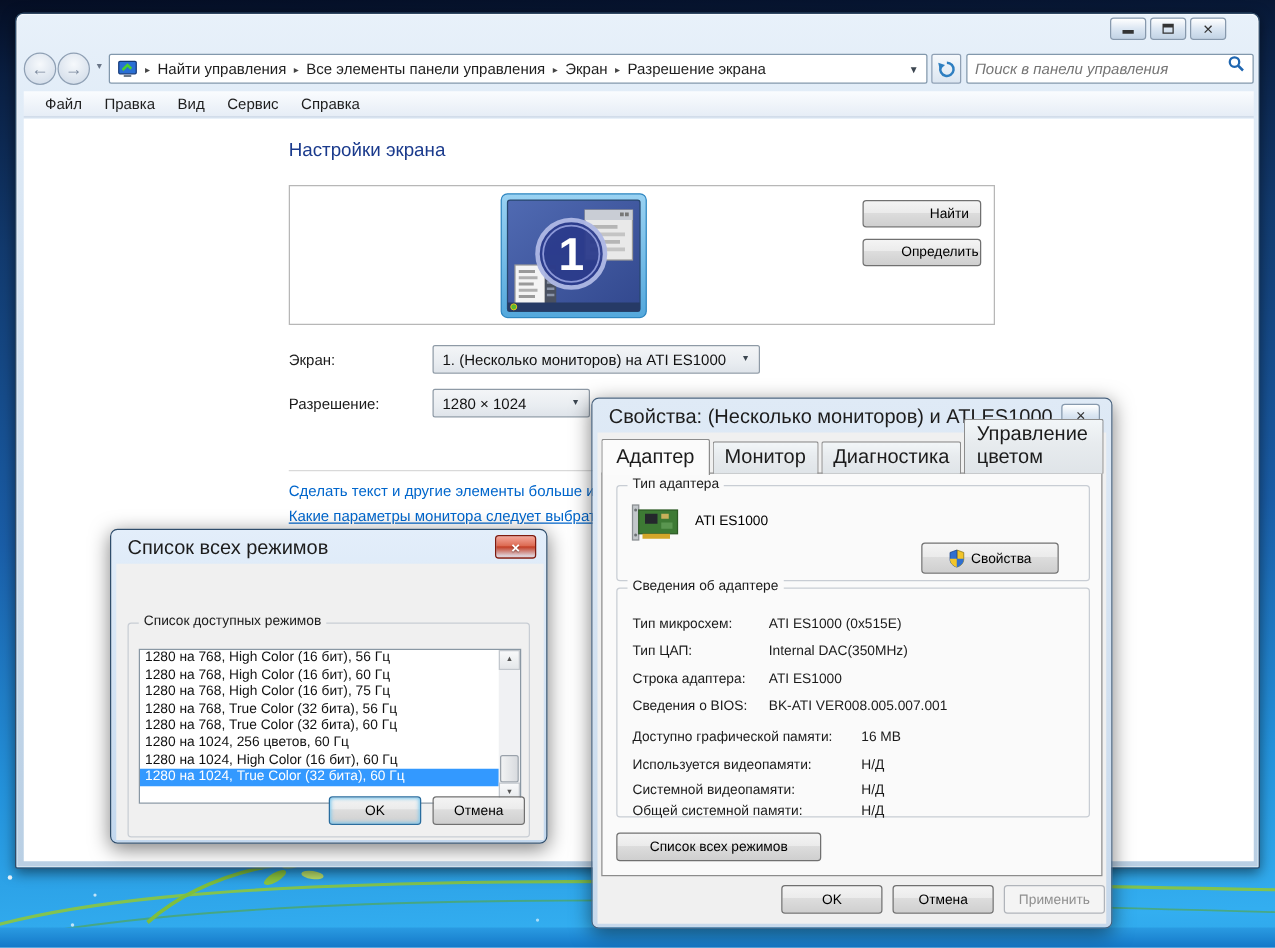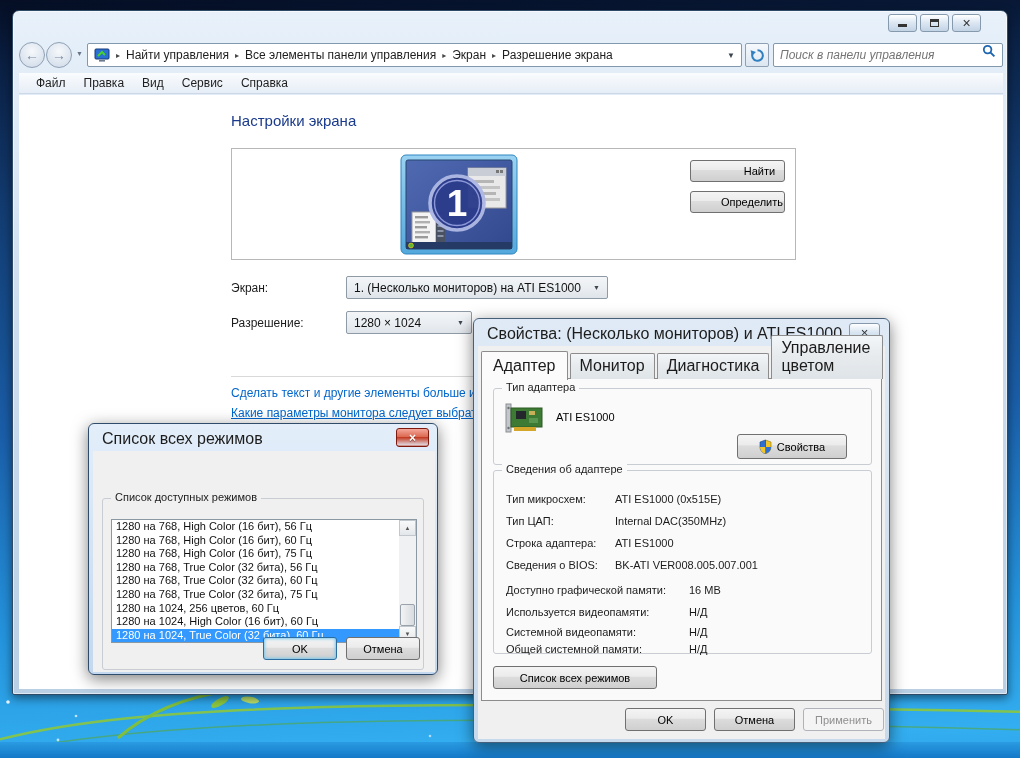--- a/index.html
+++ b/index.html
@@ -320,21 +320,20 @@
 
   <div id="modes-body" class="dlg-body">
     <div class="groupbox on-body" style="left:9px; top:7px; width:322px; height:172px;margin-top:40px;">
       <span class="gb-label">Список доступных режимов</span>
       <div id="listbox">
         <div class="lb-item">1280 на 768, High Color (16 бит), 56 Гц</div>
         <div class="lb-item">1280 на 768, High Color (16 бит), 60 Гц</div>
         <div class="lb-item">1280 на 768, High Color (16 бит), 75 Гц</div>
         <div class="lb-item">1280 на 768, True Color (32 бита), 56 Гц</div>
         <div class="lb-item">1280 на 768, True Color (32 бита), 60 Гц</div>
-        <div class="lb-item">1280 на 768, True Color (32 бита), 75 Гц</div>
         <div class="lb-item">1280 на 1024, 256 цветов, 60 Гц</div>
         <div class="lb-item">1280 на 1024, High Color (16 бит), 60 Гц</div>
         <div class="lb-item selected">1280 на 1024, True Color (32 бита), 60 Гц</div>
         <div id="lb-scrollbar">
           <div class="sb-btn" style="top:0;">
               <span>▲</span>
             </div>
           <div id="sb-thumb"></div>
           <div class="sb-btn" style="bottom:0;">
               <span>▼</span>

